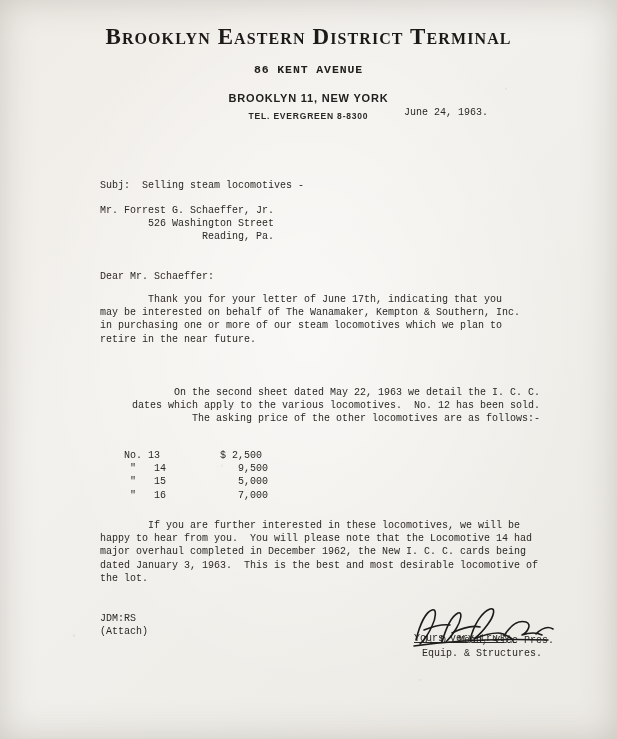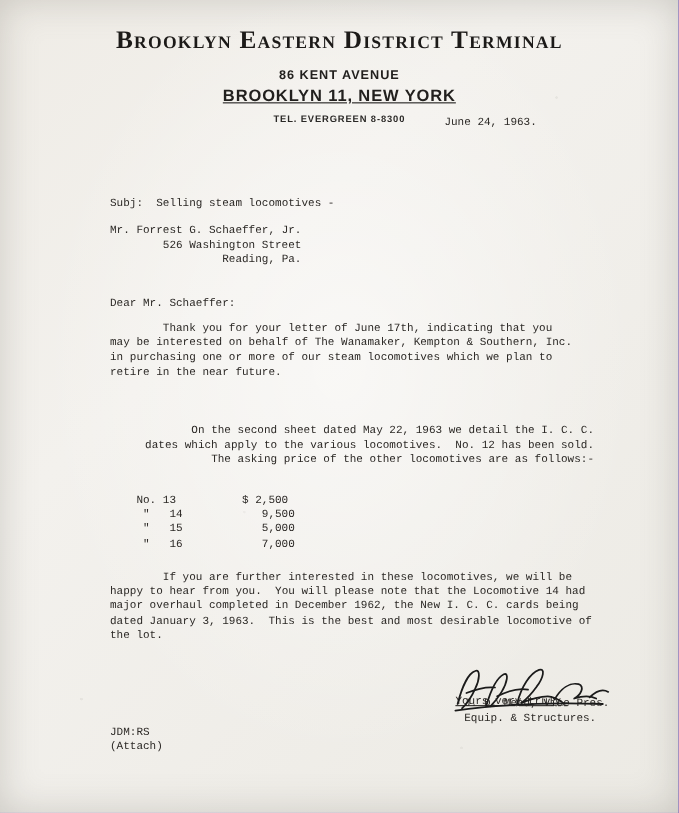--- a/index.html
+++ b/index.html
@@ -7,21 +7,21 @@
     padding: 0;
     background: #7a7a7a;
   }
   body {
     font-family: "Liberation Mono", monospace;
   }
   .page {
     position: relative;
     width: 617px;
     height: 739px;
-    background: #8b5cf6;
+    background: #ef4444;
     overflow: hidden;
     box-sizing: border-box;
   }
   
   .page::before {
     content: "";
     position: absolute;
     inset: 0;
     background:
       radial-gradient(ellipse at 50% 45%, rgba(255,255,255,0.55) 0%, rgba(255,255,255,0.0) 62%),
@@ -50,35 +50,34 @@
   .company-name {
     font-family: "Liberation Serif", serif;
     font-size: 23px;
     letter-spacing: 1.1px;
     font-variant: small-caps;
     font-weight: 700;
     color: #1c1a18;
     white-space: nowrap;
   }
   .address-line {
-    font-family: Liberation Sans, sans-serif;
+    font-family: Liberation Mono, monospace;
     font-weight: 700;
     font-size: 11.5px;
     letter-spacing: 0.9px;
     margin-top: 13px;
     color: #22201e;
   }
   .city-line {
     font-family: "Liberation Sans", sans-serif;
     font-weight: 700;
-    font-size: 15px;
+    font-size: 11px;
     letter-spacing: 0.8px;
-    margin-top: 4px;
+    margin-top: 16px;
     color: #22201e;
-    text-decoration: underline;
   }
   .phone-line {
     font-family: "Liberation Sans", sans-serif;
     font-weight: 700;
     font-size: 8.5px;
     letter-spacing: 0.8px;
     margin-top: 7px;
     color: #2a2826;
   }
 
@@ -129,21 +128,21 @@
     text-decoration: underline;
   }
   .signer {
     position: absolute;
     left: 422px;
     top: 634px;
   }
   .initials {
     position: absolute;
     left: 100px;
-    top: 660px;
+    top: 612px;
   }
 
   
   .signature {
     position: absolute;
     left: 408px;
     top: 600px;
     width: 150px;
     height: 52px;
     z-index: 3;

